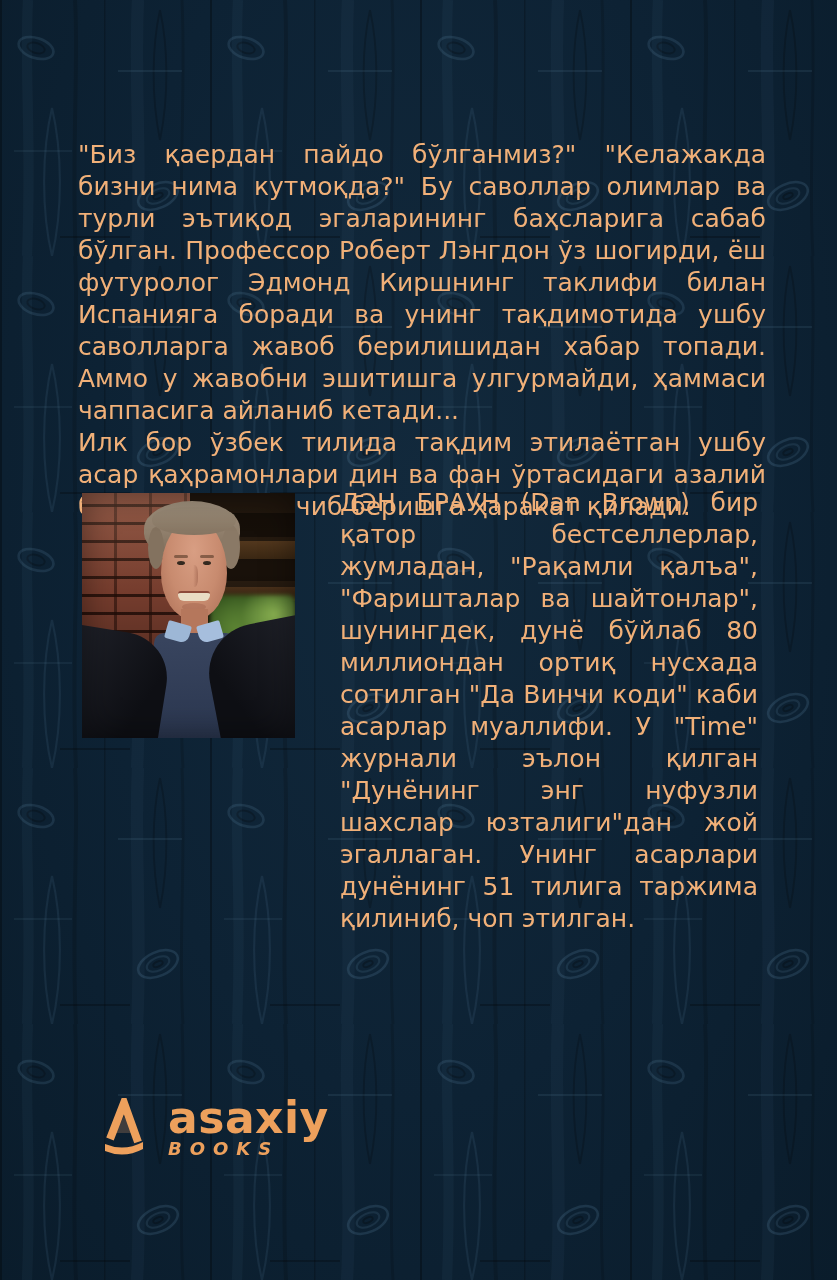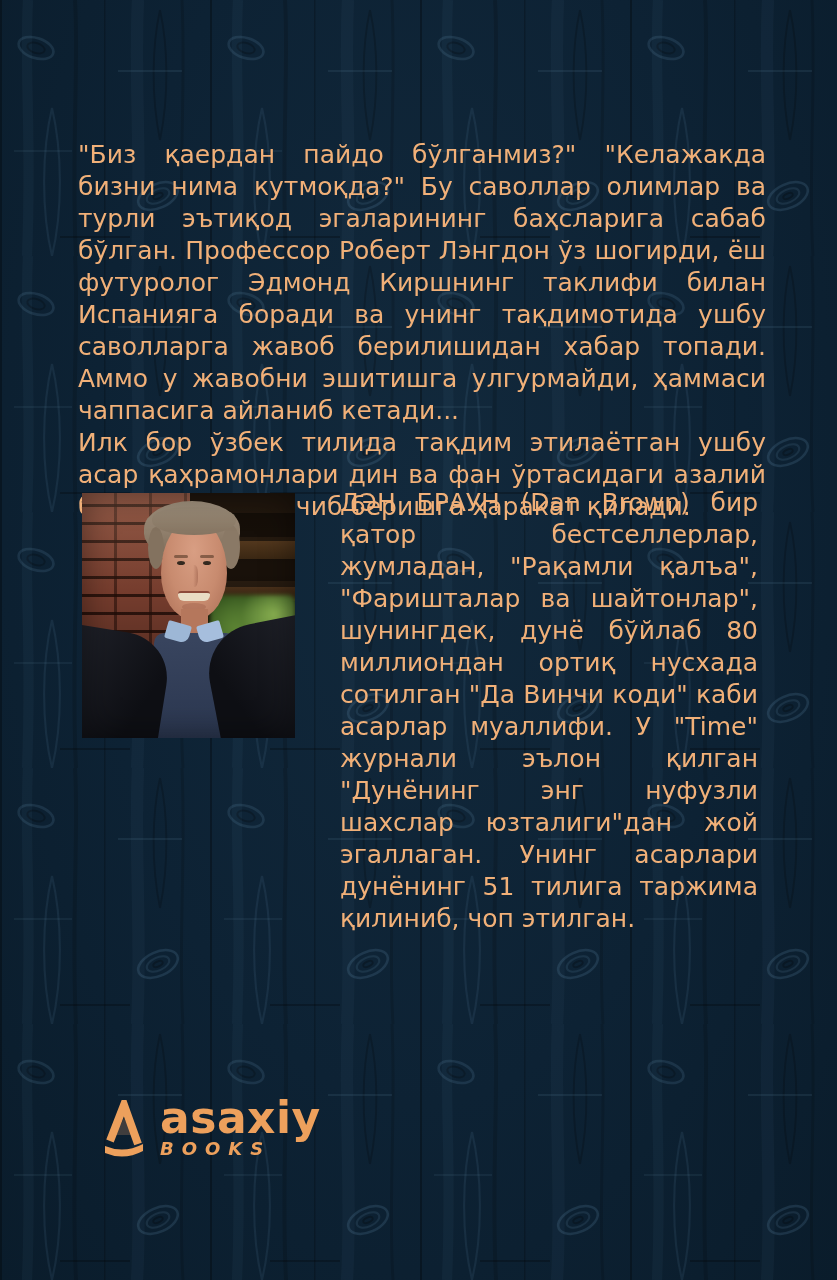--- a/index.html
+++ b/index.html
@@ -103,21 +103,21 @@
   .ph-blazer-r {
     left: 130px; top: 130px; width: 100px; height: 130px;
     background: linear-gradient(245deg, #20222a, #0e0f14 70%);
     transform: rotate(-11deg); border-radius: 50px 0 0 0;
   }
   .ph-vignette { inset: 0; box-shadow: inset 0 0 34px rgba(0,0,0,0.45); }
 
   
   .logo {
     position: absolute; left: 101px; top: 1098px; z-index: 2;
-    display: flex; align-items: center; gap: 13px;
+    display: flex; align-items: flex-start; gap: 21px;
     color: var(--logo, #eda05c);
   }
   .logo-mark { width: 46px; height: 58px; }
   .logo-text { display: flex; flex-direction: column; }
   .logo-word { font-size: 44px; font-weight: bold; line-height: 40px; letter-spacing: 0.5px; }
   .logo-sub { font-size: 18px; font-weight: 600; letter-spacing: 8px; line-height: 20px; margin-top: 1px; font-style: italic; }
 </style>
 </head>
 <body>
 

